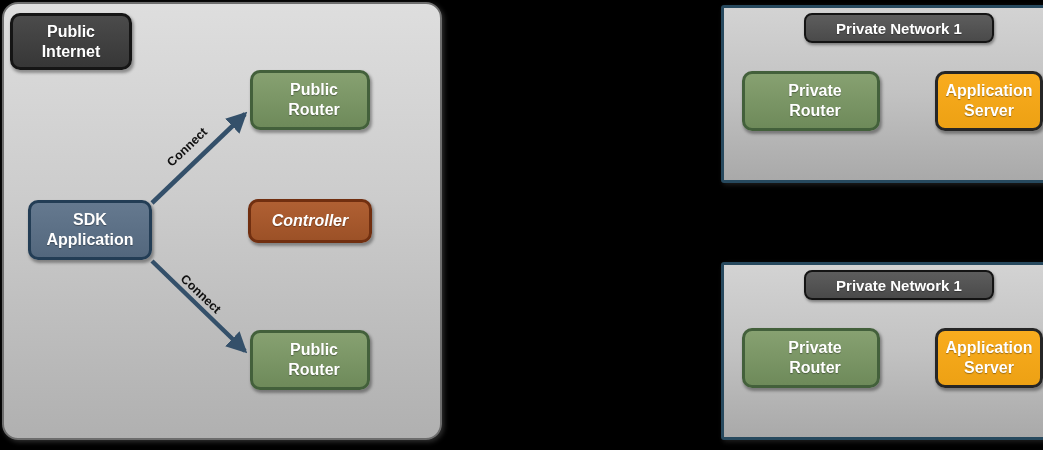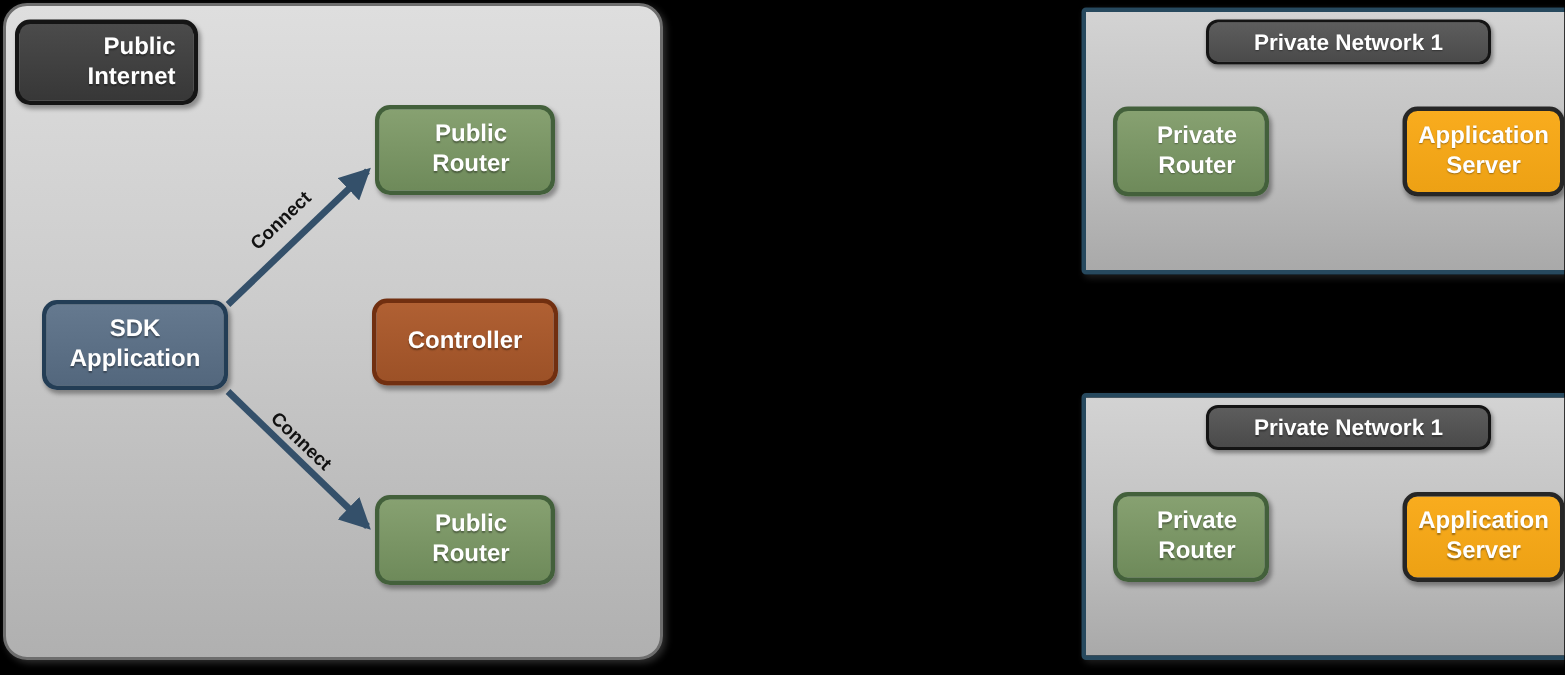--- a/index.html
+++ b/index.html
@@ -53,21 +53,20 @@
     font-size: 16px;
     line-height: 1.25;
     border-radius: 10px;
     padding: 0 12px;
     box-shadow: 1.5px 2.5px 3px rgba(0,0,0,0.35);
     text-shadow: 0 1px 1px rgba(0,0,0,0.35);
   }
   .node.dark {
     background: linear-gradient(180deg, #4b4b4b, #373737);
     border: 3px solid #151515;
-    text-align: right;
   }
   .node.green {
     background: linear-gradient(180deg, #87a171, #6e8a5a);
     border: 3px solid #43603b;
     padding-left: 20px;
   }
   .node.slate {
     background: linear-gradient(180deg, #65798f, #53677d);
     border: 3px solid #233d55;
   }
@@ -77,21 +76,21 @@
   }
   .node.orange {
     background: linear-gradient(180deg, #f9ac1e, #eda114);
     border: 3px solid #262626;
   }
 
   
   .n-internet      { left: 6px;   top: 9px;   width: 122px; height: 57px; }
   .n-router-top    { left: 246px; top: 66px;  width: 120px; height: 60px; }
   .n-sdk           { left: 24px;  top: 196px; width: 124px; height: 60px; justify-content: center; }
-  .n-controller    { left: 244px; top: 195px; width: 124px; height: 58px; }
+  .n-controller    { left: 244px; top: 195px; width: 124px; height: 44px; font-style: italic; }
   .n-router-bottom { left: 246px; top: 326px; width: 120px; height: 60px; }
 
   
   .zone-title {
     position: absolute;
     left: 50%;
     transform: translateX(-50%);
     top: 5px;
     width: 190px;
     height: 30px;
@@ -102,21 +101,21 @@
     color: #ffffff;
     font-weight: bold;
     font-size: 15px;
     background: linear-gradient(180deg, #5d5d5d, #4a4a4a);
     border: 2.5px solid #141414;
     border-radius: 8px;
     box-shadow: 1px 2px 3px rgba(0,0,0,0.4);
     text-shadow: 0 1px 1px rgba(0,0,0,0.35);
     white-space: nowrap;
   }
-  .n-priv-router { left: 18px;  top: 63px; width: 104px; height: 60px; }
+  .n-priv-router { left: 18px;  top: 63px; width: 138px; height: 60px; }
   .n-app-server  { left: 211px; top: 63px; width: 108px; height: 60px; }
 
   .arrow-layer {
     position: absolute;
     left: 0;
     top: 0;
     width: 436px;
     height: 434px;
     pointer-events: none;
   }

